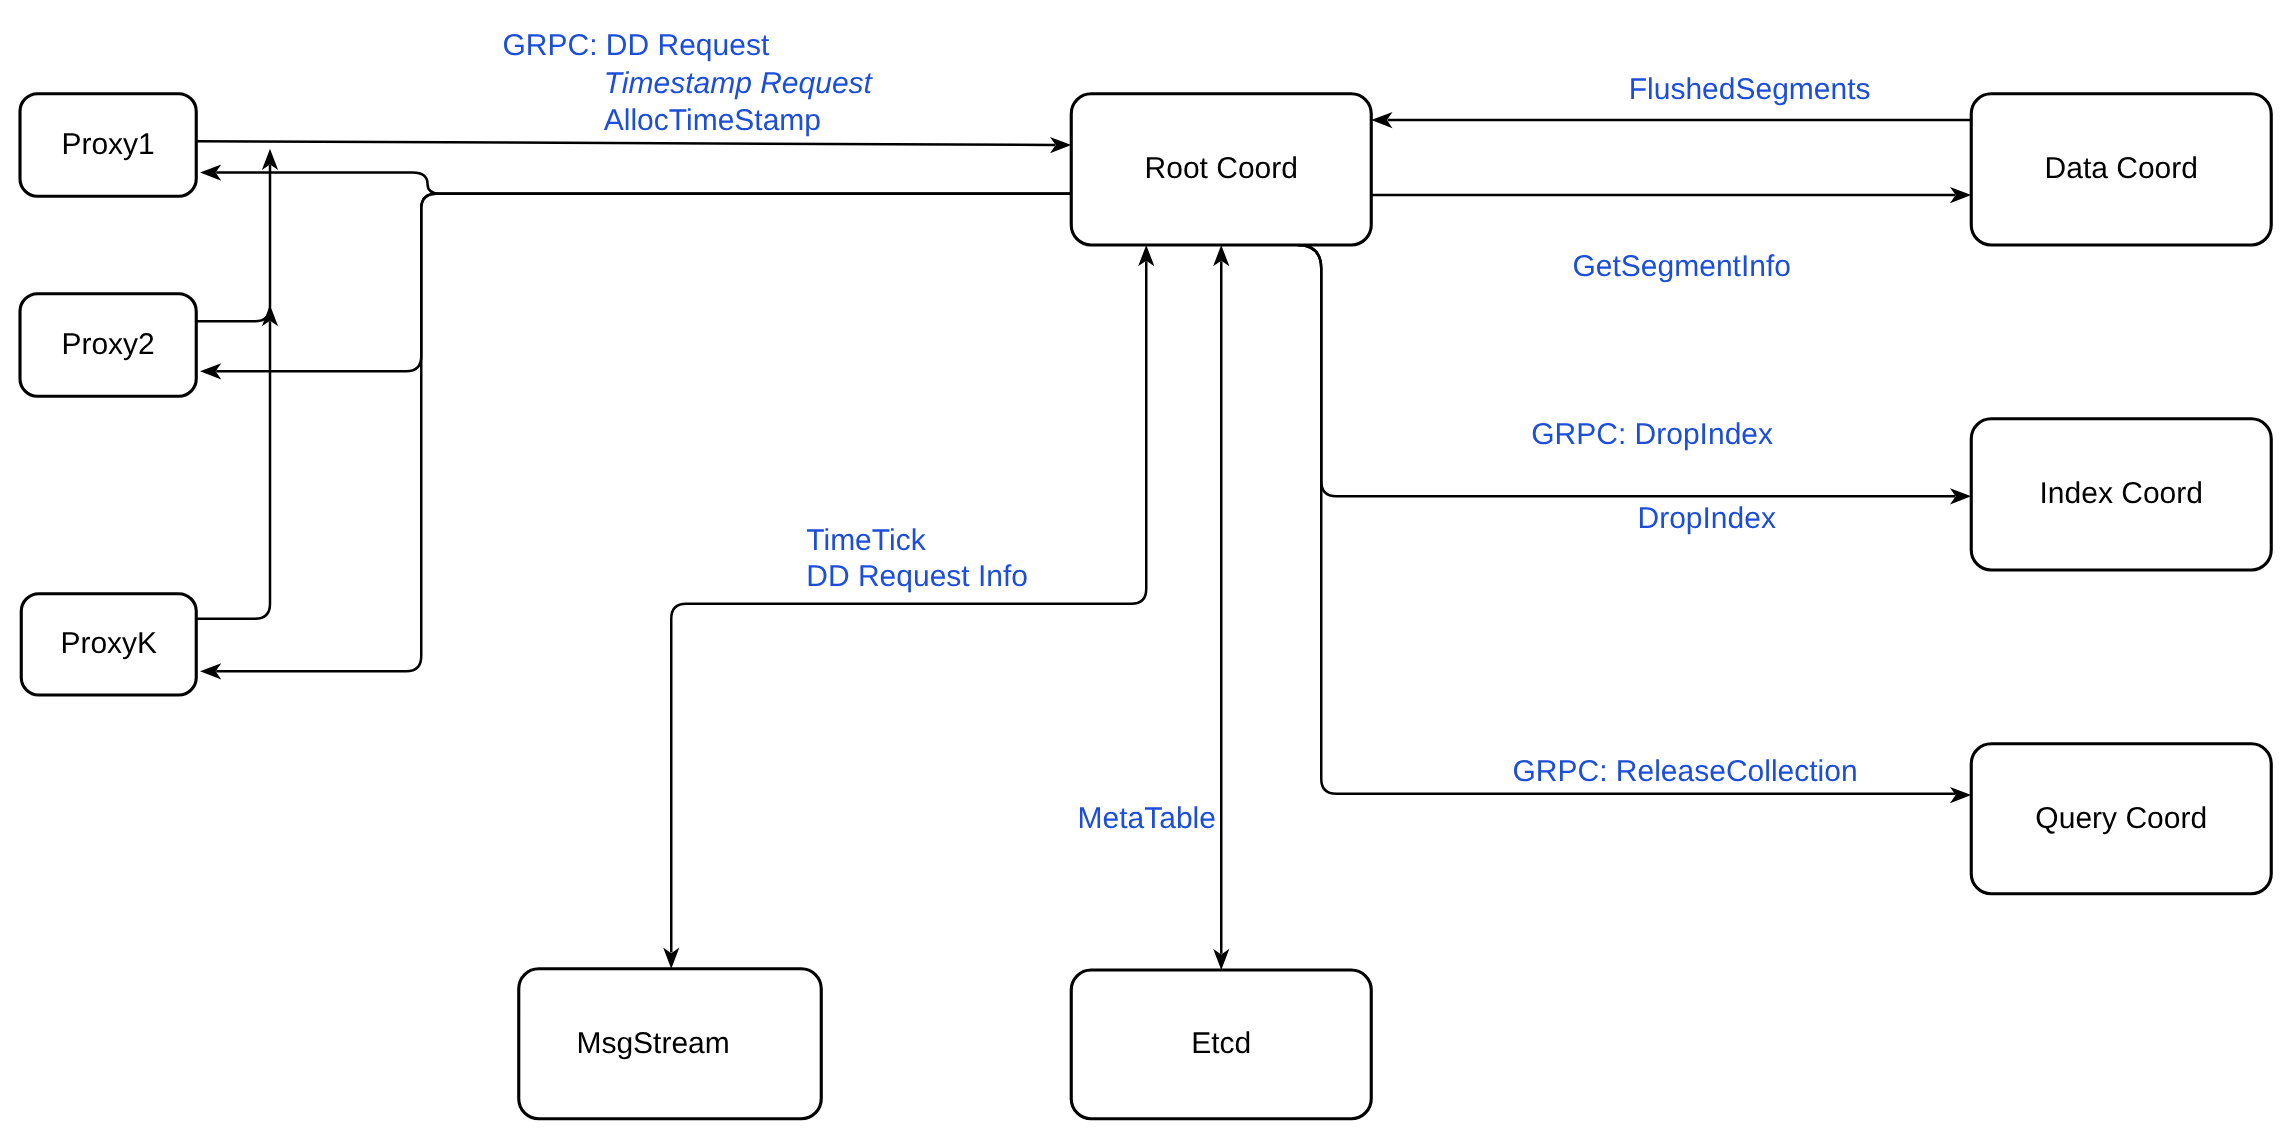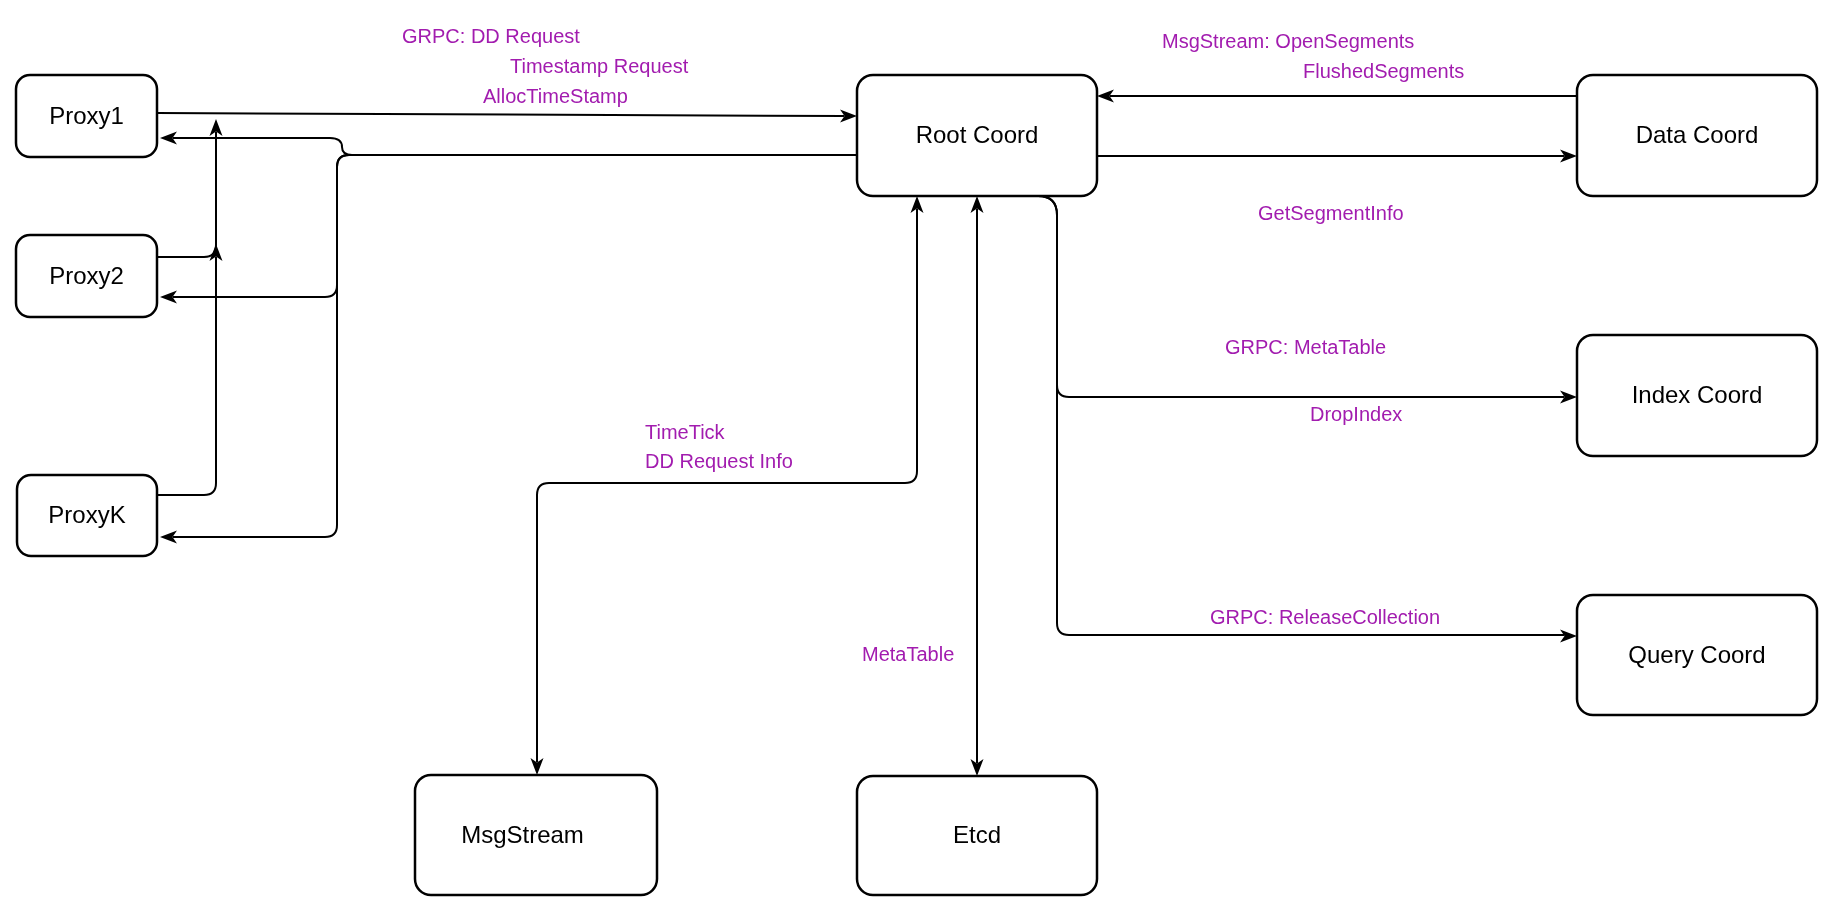--- a/index.html
+++ b/index.html
@@ -22,22 +22,22 @@
   .node-label {
     position: absolute;
     text-align: center;
     font-size: 24px;
     color: #000000;
     line-height: 26px;
     white-space: nowrap;
   }
   .edge-label-line {
     position: absolute;
-    font-size: 20px;
-    color: #a21caf;
+    font-size: 24px;
+    color: #1d4ed8;
     line-height: 29px;
     white-space: nowrap;
   }
 </style>
 </head>
 <body>
 
 <div id="canvas">
 
   <svg id="wires" width="1834" height="914" viewBox="0 0 1834 914">
@@ -102,30 +102,29 @@
   <div class="node-label" style="left:16px; top:263px; width:141px;">Proxy2</div>
   <div class="node-label" style="left:17px; top:502px; width:140px;">ProxyK</div>
   <div class="node-label" style="left:857px; top:122px; width:240px;">Root Coord</div>
   <div class="node-label" style="left:1577px; top:122px; width:240px;">Data Coord</div>
   <div class="node-label" style="left:1577px; top:382px; width:240px;">Index Coord</div>
   <div class="node-label" style="left:1577px; top:642px; width:240px;">Query Coord</div>
   <div class="node-label" style="left:415px; top:822px; width:215px;">MsgStream</div>
   <div class="node-label" style="left:857px; top:822px; width:240px;">Etcd</div>
 
   <div class="edge-label-line" style="left:402px; top:22px;">GRPC: DD Request</div>
-  <div class="edge-label-line" style="left:510px; top:52px;">Timestamp Request</div>
+  <div class="edge-label-line" style="left:483px; top:52px;font-style:italic;">Timestamp Request</div>
   <div class="edge-label-line" style="left:483px; top:82px;">AllocTimeStamp</div>
 
 
-  <div class="edge-label-line" style="left:1162px; top:27px;">MsgStream: OpenSegments</div>
   <div class="edge-label-line" style="left:1303px; top:57px;">FlushedSegments</div>
 
   <div class="edge-label-line" style="left:1258px; top:199px;">GetSegmentInfo</div>
 
-  <div class="edge-label-line" style="left:1225px; top:333px;">GRPC: MetaTable</div>
+  <div class="edge-label-line" style="left:1225px; top:333px;">GRPC: DropIndex</div>
   <div class="edge-label-line" style="left:1310px; top:360px;margin-top:40px;">DropIndex</div>
 
   <div class="edge-label-line" style="left:1210px; top:603px;">GRPC: ReleaseCollection</div>
 
   <div class="edge-label-line" style="left:645px; top:418px;">TimeTick</div>
   <div class="edge-label-line" style="left:645px; top:447px;">DD Request Info</div>
 
   <div class="edge-label-line" style="left:862px; top:640px;">MetaTable</div>
 
 </div>

